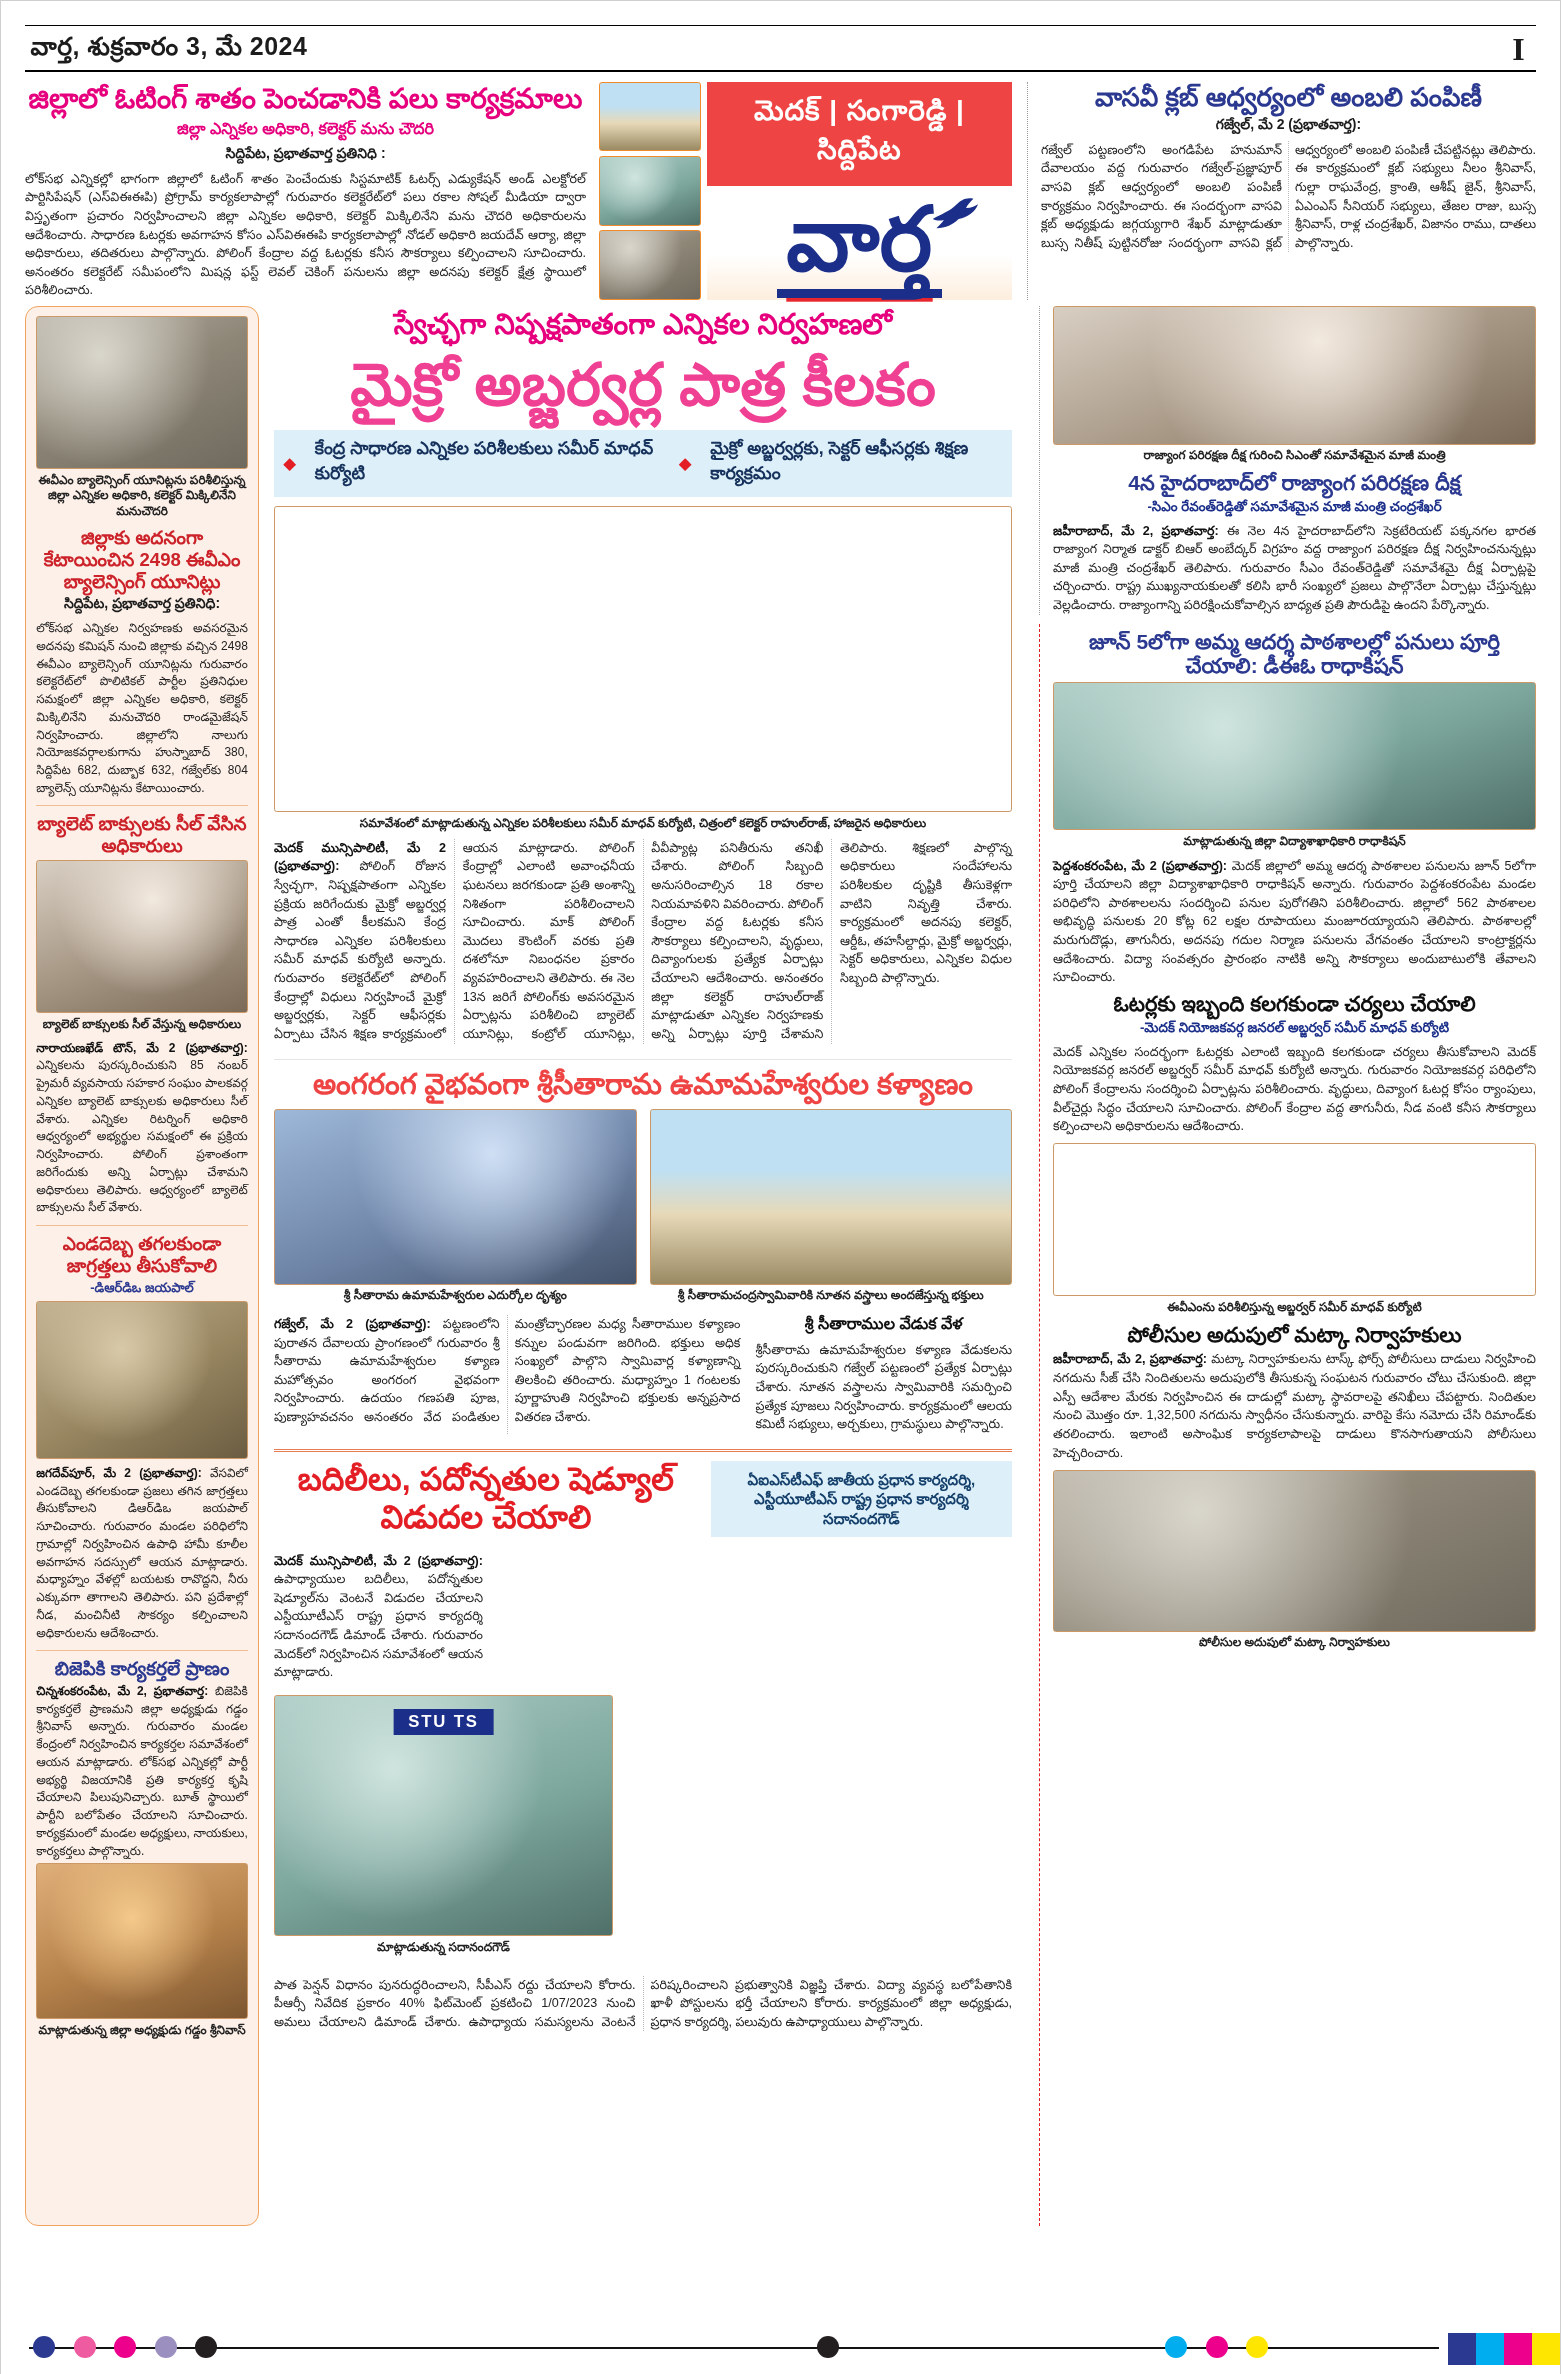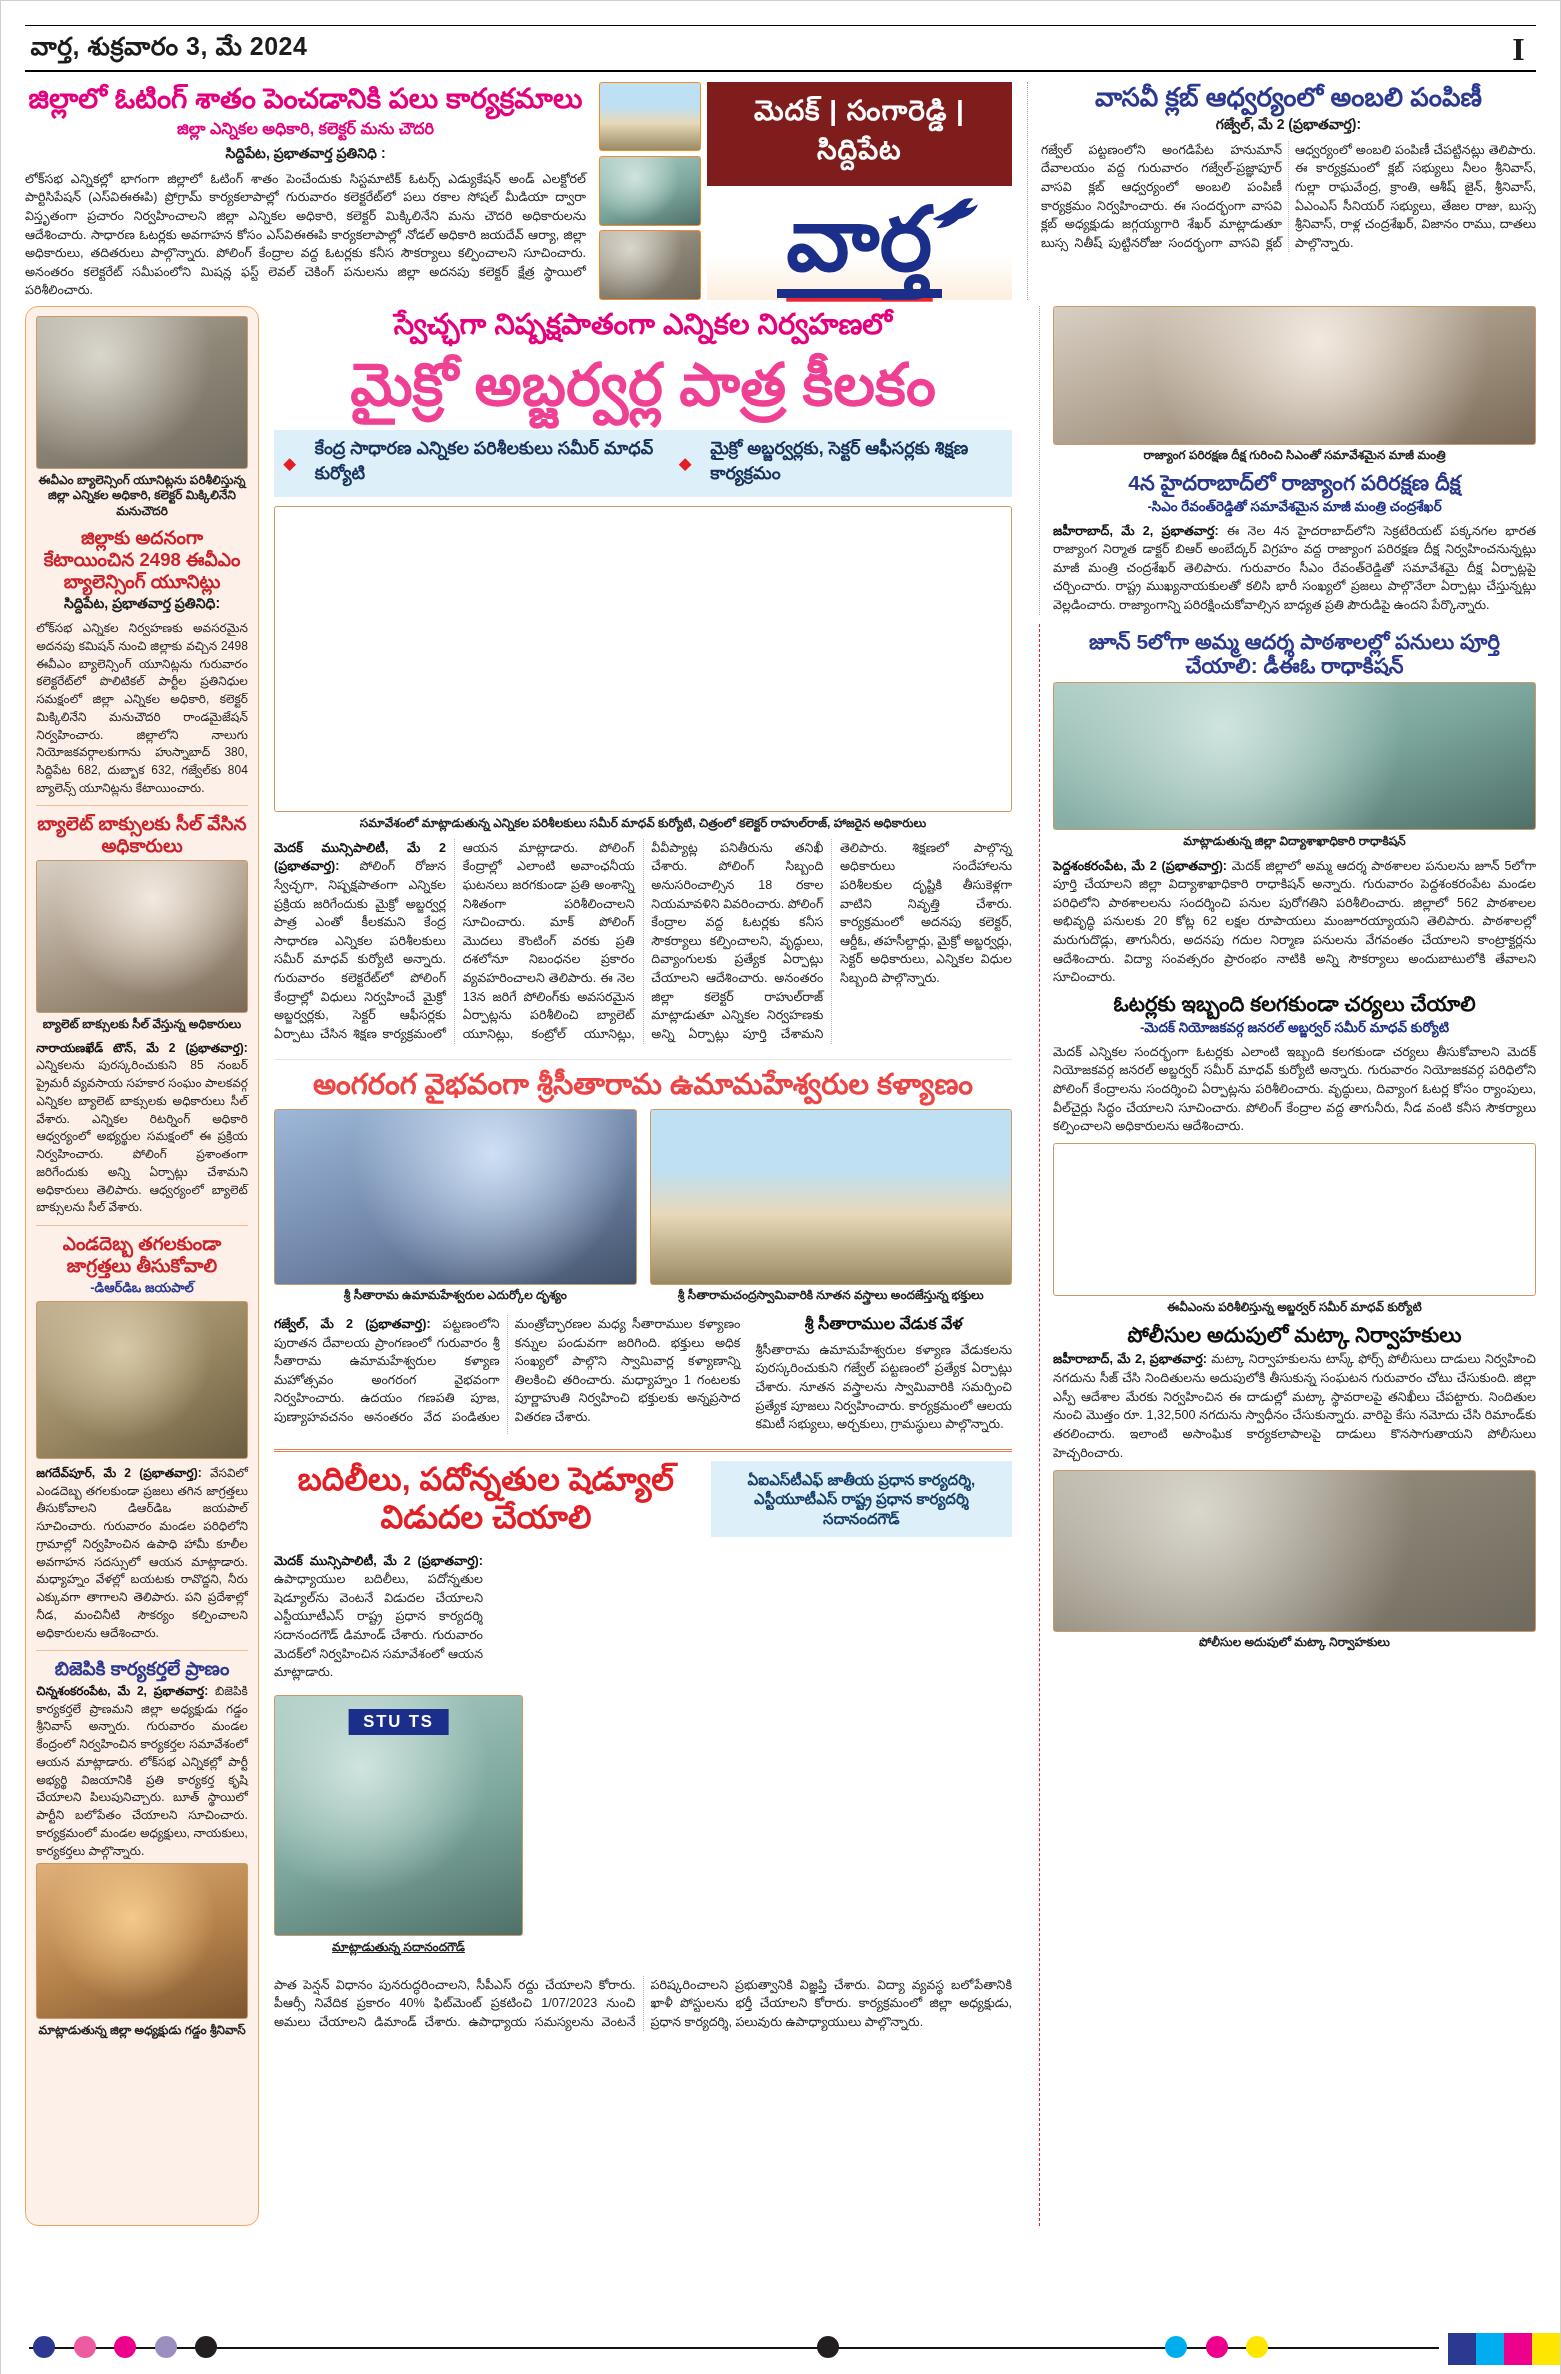--- a/index.html
+++ b/index.html
@@ -32,21 +32,21 @@
   .sub-magenta { color:#e6007e; font-weight:bold; font-size:16px; margin-bottom:2.8px; }
   .dateline-c { font-weight:bold; font-size:14px; margin-bottom:4.6px; }
   .body-txt { font-size:12.6px; line-height:1.48; text-align:justify; color:#222; }
   .body-txt b { color:#101010; }
 
   
   .nameplate { width:413px; display:flex; gap:5.6px; }
   .np-photos { width:102px; display:flex; flex-direction:column; gap:4.6px; }
   .np-photo { flex:1; border:1.9px solid #f08a2b; border-radius:2.8px; }
   .np-right { flex:1; display:flex; flex-direction:column; }
-  .np-banner { background:#7f1d1d; color:#fff; font-weight:bold; font-size:28px; text-align:center;
+  .np-banner { background:#ef4444; color:#fff; font-weight:bold; font-size:28px; text-align:center;
                padding:13px 3.7px; letter-spacing:0.9px; }
   .np-logo-wrap { position:relative; flex:1; background:linear-gradient(#ffffff 60%, #fdeedd); 
                   display:flex; align-items:center; justify-content:center; gap:7.4px; padding-top:7.4px; }
   .np-logo { color:#1b2f8a; font-size:89px; font-weight:800; line-height:1;
              border-bottom:9.3px solid #1b2f8a; box-shadow:0 13px 0 -9.3px #e8262d; padding:0 9.3px 5.6px; }
   .dove { position:absolute; top:9.3px; right:33px; }
 
   
   .ph { width:100%; border:1.4px solid #c96; border-radius:2.8px; }
   .ph-gray   { background:radial-gradient(circle at 30% 25%, #d9d6cc, transparent 60%), linear-gradient(155deg,#b9b2a6,#8e8778 45%,#6f6a5e); }
@@ -88,21 +88,21 @@
   .kal-sub { font-weight:bold; font-size:16px; text-align:center; color:#101010; margin-bottom:3.7px; }
 
   
   .transfers { margin-top:15px; border-top:3.7px double #e87b51; padding-top:9.3px; }
   .transfers .head-row { display:flex; gap:13px; align-items:stretch; margin-bottom:15px; }
   .transfers h2 { flex:1.5; font-size:32px; align-self:center; }
   .side-note { flex:1; background:#ddeff9; font-weight:bold; font-size:15px; color:#14406b;
                display:flex; align-items:center; text-align:center; padding:7.4px 9.3px; line-height:1.3; }
   .transfers .body-row { display:flex; gap:13px;flex-direction:column; }
   .transfers .tb1 { width:209px; }
-  .transfers figure { width:249px;text-decoration:underline; }
+  .transfers figure { width:339px; }
   .transfers figure .ph { height:241px; position:relative; }
   .stu-banner { position:absolute; top:13px; left:50%; transform:translateX(-50%); background:#1b2f8a;
                 color:#fff; font-weight:bold; font-size:16.7px; padding:2.8px 15px; letter-spacing:1.9px; }
   .transfers .tb2 { flex:1; column-count:2; column-gap:15px; column-rule:0.9px dotted #b5b5b5; }
 
   
   .right-rail-top { border-left:1.4px dotted #9a9a9a; padding-left:13px; }
   .right-rail-top h2 { font-size:26px; margin-bottom:3.7px; }
   .vasavi-body { column-count:2; column-gap:13px; column-rule:0.9px dotted #bbb; }
   .right-rail { display:flex; flex-direction:column;padding-left:12px; }

